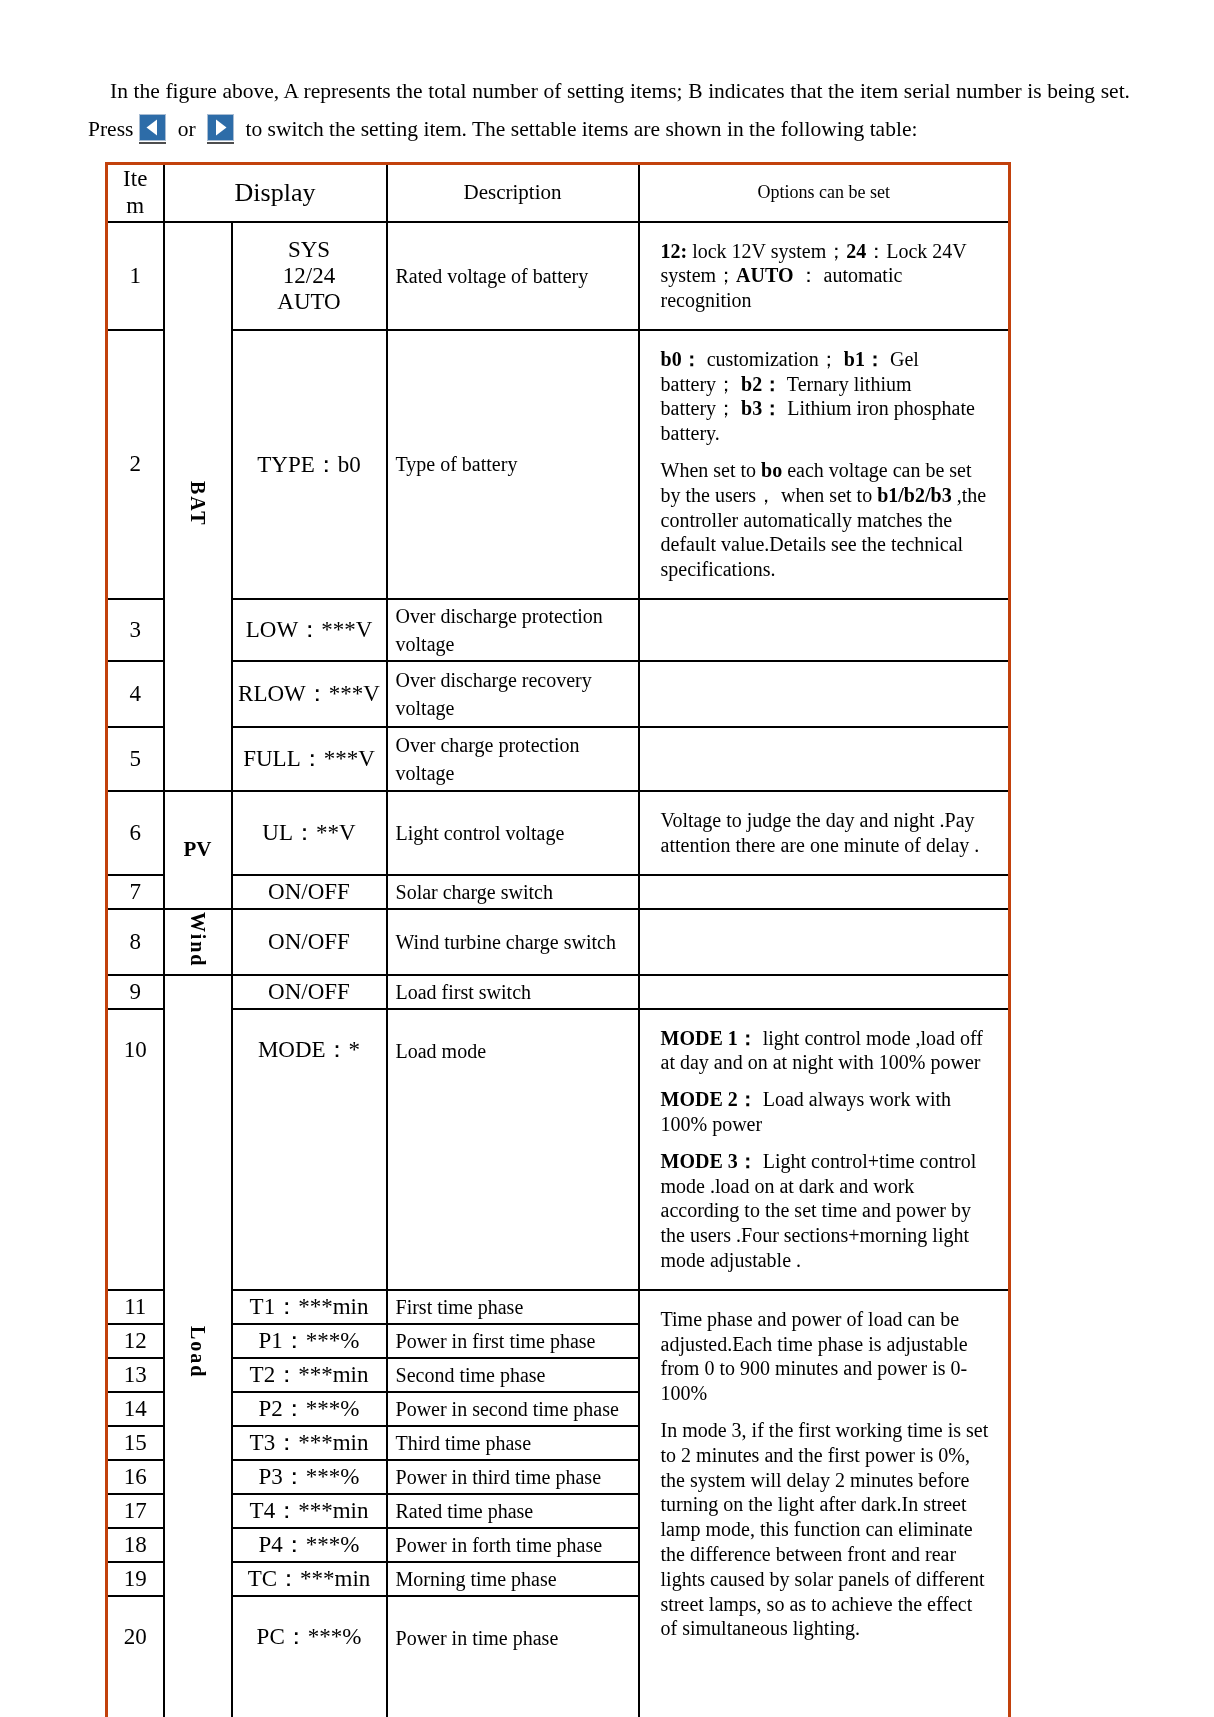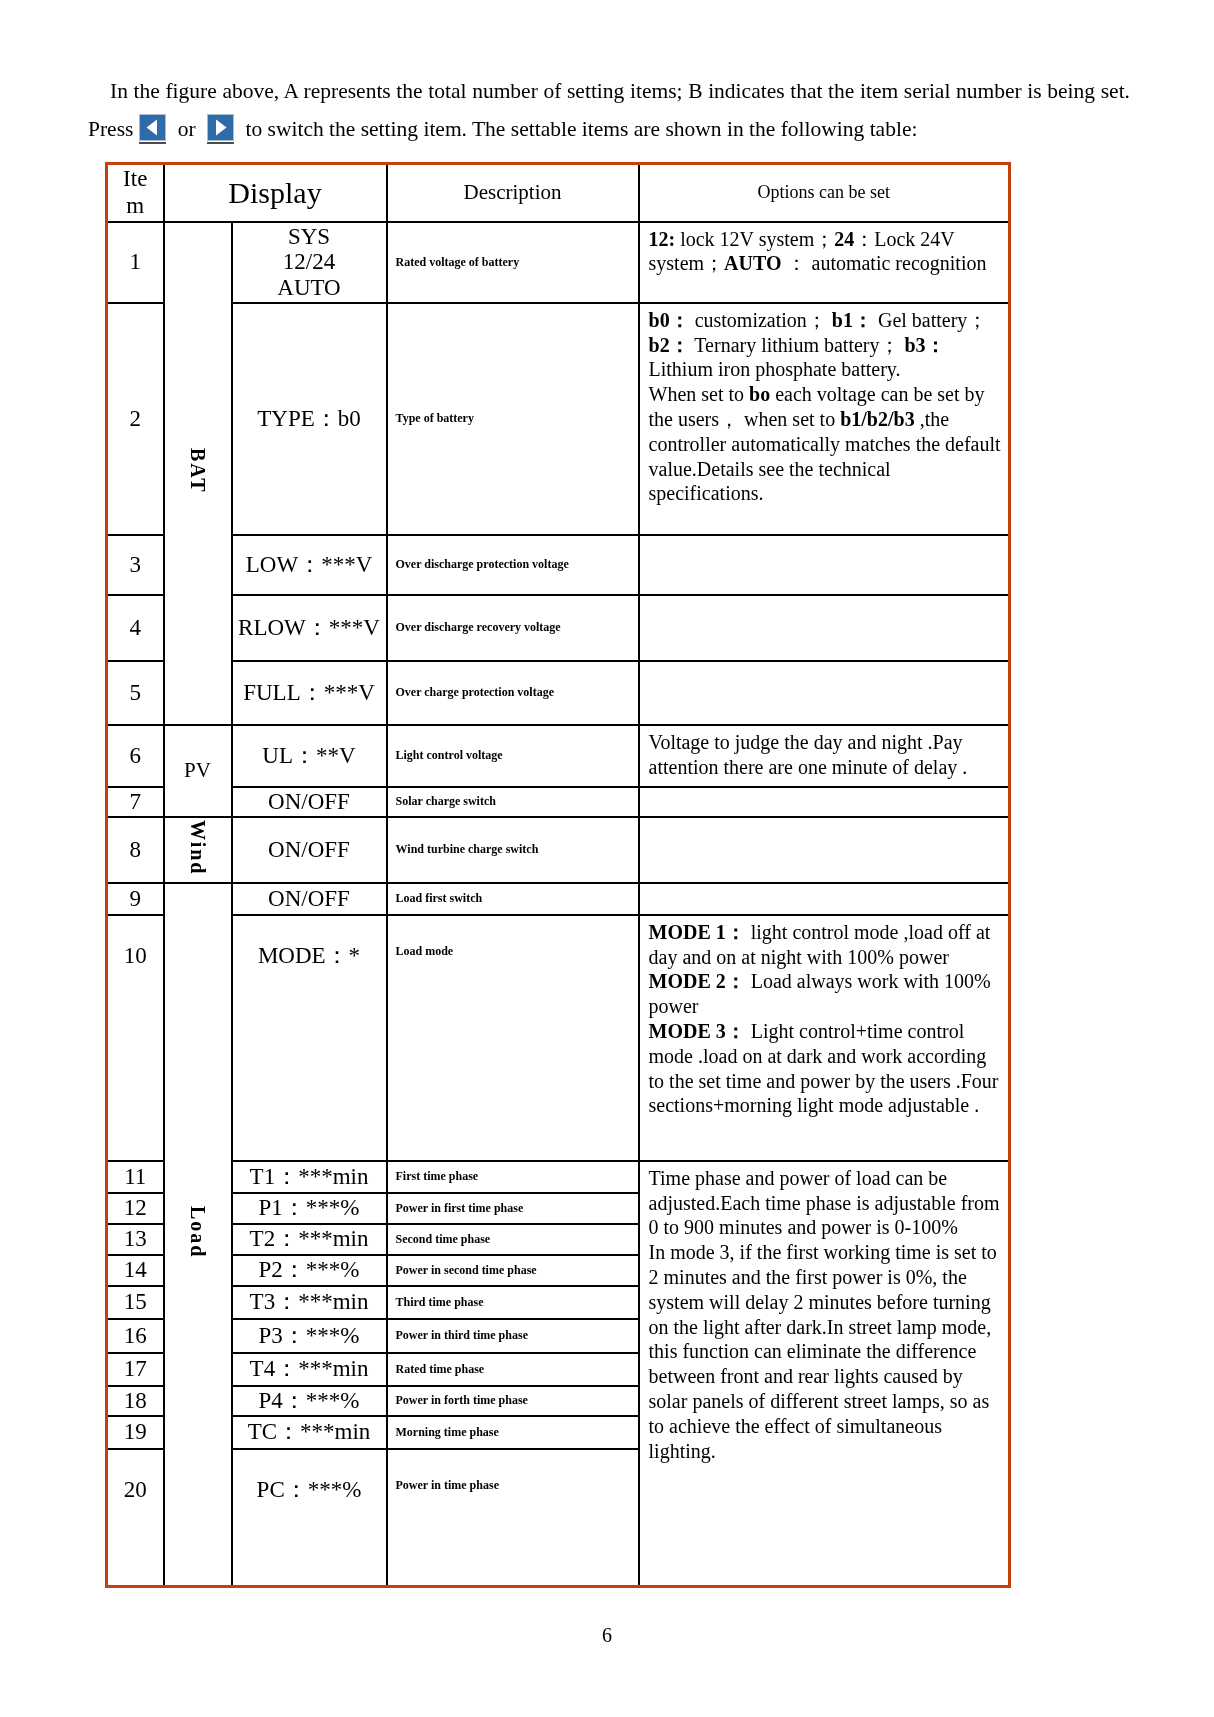--- a/index.html
+++ b/index.html
@@ -18,37 +18,37 @@
   }
   .btn svg { display:block; }
   table.settings {
     border-collapse:collapse; table-layout:fixed;
     width:903px; margin:14px 0 0 105px;
     border:3px solid #c2410c;
   }
   .settings td, .settings th { border:2px solid #000; overflow:hidden; }
   .settings th { font-weight:normal; text-align:center; vertical-align:middle; }
   .h-item    { font-size:23px; line-height:1.15; white-space:pre-line; }
-  .h-display { font-size:30px; }
+  .h-display { font-size:26px; }
   .h-desc    { font-size:21px; }
   .h-opts    { font-size:18px; }
   .c-item    { text-align:center; vertical-align:middle; font-size:23px; }
   .c-group   { text-align:center; vertical-align:middle; }
   .vlabel {
     display:inline-block; writing-mode:vertical-rl; text-orientation:mixed;
     font-weight:bold; font-size:20px; letter-spacing:2px;
   }
-  .hlabel { font-weight:normal; font-size:21px; }
+  .hlabel { font-weight:bold; font-size:21px; }
   .c-display {
     text-align:center; vertical-align:middle;
     font-size:23px; white-space:pre-line; line-height:1.12;
   }
-  .c-desc { vertical-align:middle; font-size:12px; line-height:1.4; padding:2px 4px 2px 8px;font-weight:bold; }
+  .c-desc { vertical-align:middle; font-size:20px; line-height:1.4; padding:2px 4px 2px 8px; }
   .c-opts { vertical-align:top; font-size:20px; line-height:1.24; padding:4px 5px 4px 9px; }
-  .c-opts div { margin:0; }
+  .c-opts div { margin:12px; }
   .c-opts b { font-weight:bold; }
   .va-top-pad { vertical-align:top; padding-top:27px; }
   .pageno { margin-top:36px; text-align:center; font-size:20px; }
 </style>
 </head>
 <body>
 
 <p class="intro"><span>In the figure above, A represents the total number of setting items; B indicates that the item serial number is being set. Press</span><span class="btn"><svg width="27" height="27" viewBox="0 0 27 27">
         <rect x="0.5" y="0.5" width="26" height="26" fill="var(--btn-color, #2d6ca8)" stroke="#a9bdd3"></rect>
         <polygon points="18,5.5 7.5,13.5 18,21.5" fill="#ffffff"></polygon>

